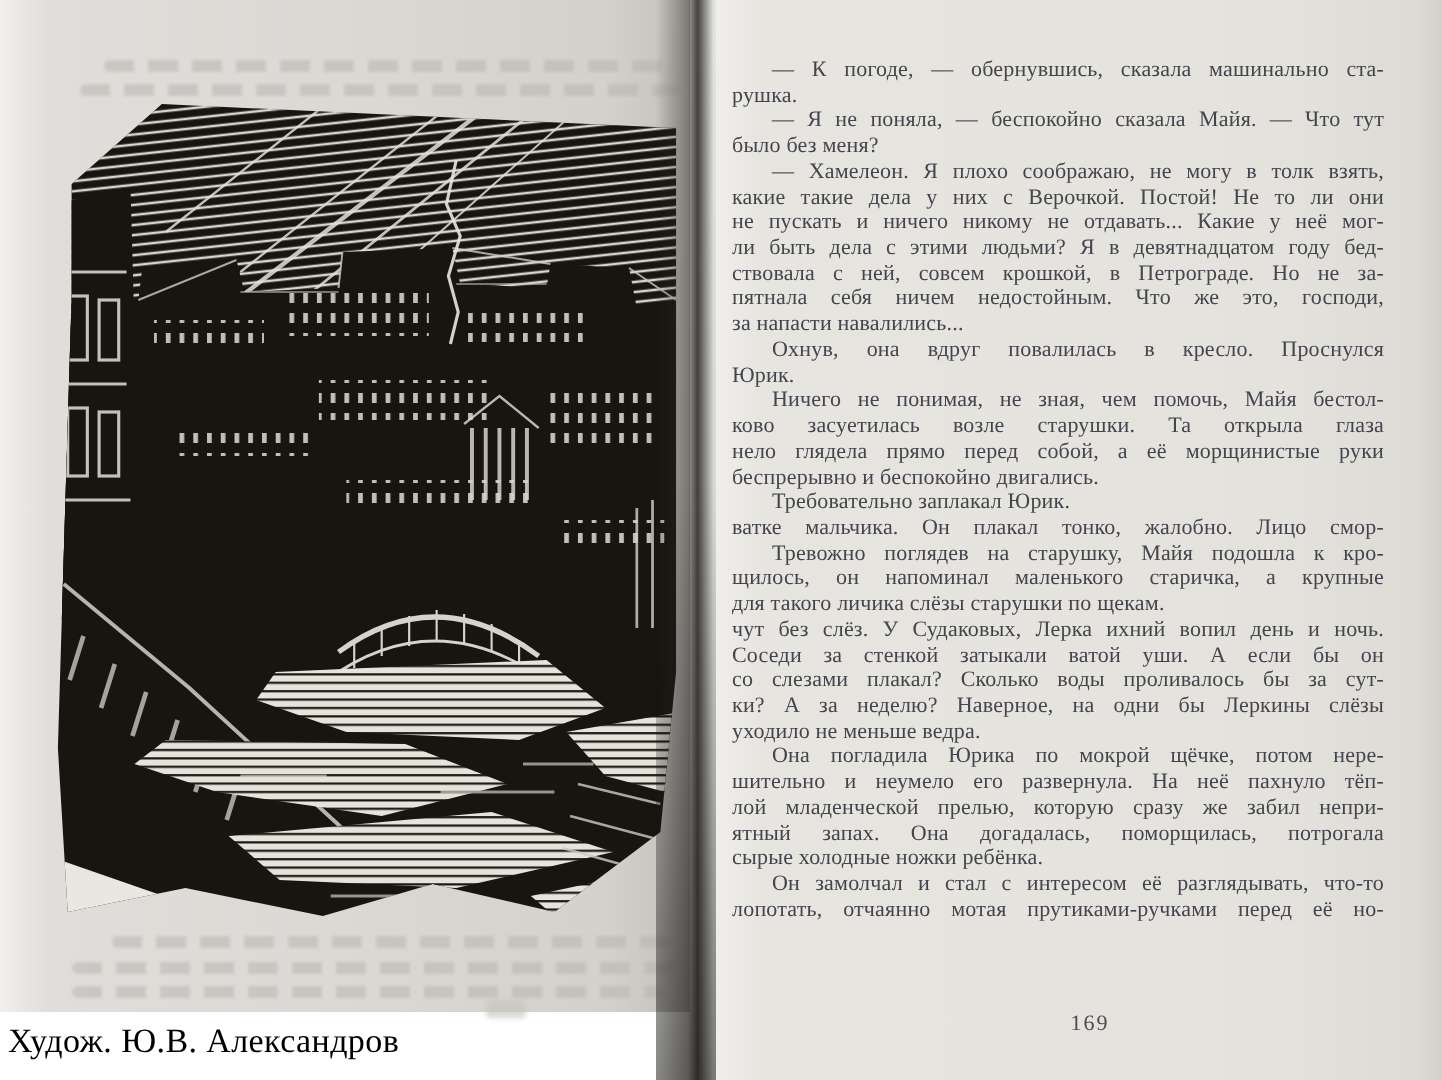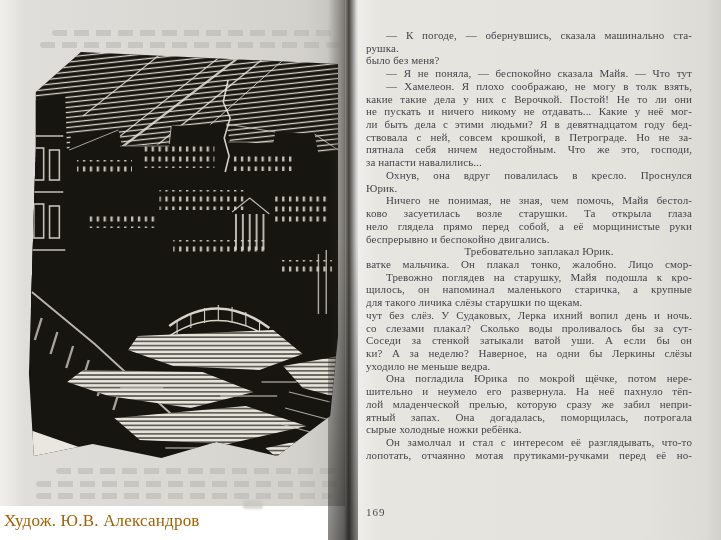--- a/index.html
+++ b/index.html
@@ -36,31 +36,31 @@
   
   .page-right {
     position:absolute; left:358px; top:0; width:363px; height:540px;
     background:linear-gradient(90deg,#efeeea 0%, #e7e5e0 6%, #e4e2dd 78%, #dddbd6 96%, #d3d1cc 100%);
   }
   .textcol { position:absolute; left:8px; top:29px; width:326px; }
   .ln {
     font-size:11px; line-height:12.72px; min-height:12.72px;
     color:#45444c; letter-spacing:.1px; white-space:normal;
   }
-  .ln.ind { text-indent:20px;text-align:center; }
+  .ln.ind { text-indent:20px; }
   .ln.j { text-align:justify; text-align-last:justify; }
   .pagenum {
-    position:absolute; left:8px; top:506px; width:326px; text-align:left;
+    position:absolute; left:24px; top:506px; width:326px; text-align:center;
     font-size:11px; color:#4c4b52; letter-spacing:1px;
   }
 
   
   .caption {
     position:absolute; left:4px; top:511px;
-    font-size:17px; color:#a16207; letter-spacing:.2px;
+    font-size:17px; color:#000000; letter-spacing:.2px;
   }
 </style>
 </head>
 <body>
 
 <div class="stage">
 
   <div class="page-left">
     <div class="bleed" style="left:52px; top:30px; width:282px;"></div>
     <div class="bleed" style="left:40px; top:42px; width:300px;"></div>
@@ -151,43 +151,43 @@
     <div class="smudge"></div>
   </div>
 
   <div class="gutter"></div>
 
   <div class="page-right">
     <div class="textcol">
 
     <div class="ln ind j">— К погоде, — обернувшись, сказала машинально ста-</div>
         <div class="ln">рушка.</div>
+        <div class="ln ind j">— Я не поняла, — беспокойно сказала Майя. — Что тут</div>
         <div class="ln">было без меня?</div>
-        <div class="ln ind j">— Я не поняла, — беспокойно сказала Майя. — Что тут</div>
         <div class="ln ind j">— Хамелеон. Я плохо соображаю, не могу в толк взять,</div>
         <div class="ln j">какие такие дела у них с Верочкой. Постой! Не то ли они</div>
         <div class="ln j">не пускать и ничего никому не отдавать... Какие у неё мог-</div>
         <div class="ln j">ли быть дела с этими людьми? Я в девятнадцатом году бед-</div>
         <div class="ln j">ствовала с ней, совсем крошкой, в Петрограде. Но не за-</div>
         <div class="ln j">пятнала себя ничем недостойным. Что же это, господи,</div>
         <div class="ln">за напасти навалились...</div>
         <div class="ln ind j">Охнув, она вдруг повалилась в кресло. Проснулся</div>
         <div class="ln">Юрик.</div>
         <div class="ln ind j">Ничего не понимая, не зная, чем помочь, Майя бестол-</div>
         <div class="ln j">ково засуетилась возле старушки. Та открыла глаза</div>
         <div class="ln j">нело глядела прямо перед собой, а её морщинистые руки</div>
         <div class="ln">беспрерывно и беспокойно двигались.</div>
         <div class="ln ind">Требовательно заплакал Юрик.</div>
         <div class="ln j">ватке мальчика. Он плакал тонко, жалобно. Лицо смор-</div>
         <div class="ln ind j">Тревожно поглядев на старушку, Майя подошла к кро-</div>
         <div class="ln j">щилось, он напоминал маленького старичка, а крупные</div>
         <div class="ln">для такого личика слёзы старушки по щекам.</div>
         <div class="ln j">чут без слёз. У Судаковых, Лерка ихний вопил день и ночь.</div>
+        <div class="ln j">Соседи за стенкой затыкали ватой уши. А если бы он</div>
         <div class="ln j">со слезами плакал? Сколько воды проливалось бы за сут-</div>
-        <div class="ln j">Соседи за стенкой затыкали ватой уши. А если бы он</div>
         <div class="ln j">ки? А за неделю? Наверное, на одни бы Леркины слёзы</div>
         <div class="ln">уходило не меньше ведра.</div>
         <div class="ln ind j">Она погладила Юрика по мокрой щёчке, потом нере-</div>
         <div class="ln j">шительно и неумело его развернула. На неё пахнуло тёп-</div>
         <div class="ln j">лой младенческой прелью, которую сразу же забил непри-</div>
         <div class="ln j">ятный запах. Она догадалась, поморщилась, потрогала</div>
         <div class="ln">сырые холодные ножки ребёнка.</div>
         <div class="ln ind j">Он замолчал и стал с интересом её разглядывать, что-то</div>
         <div class="ln j">лопотать, отчаянно мотая прутиками-ручками перед её но-</div>
       </div>

